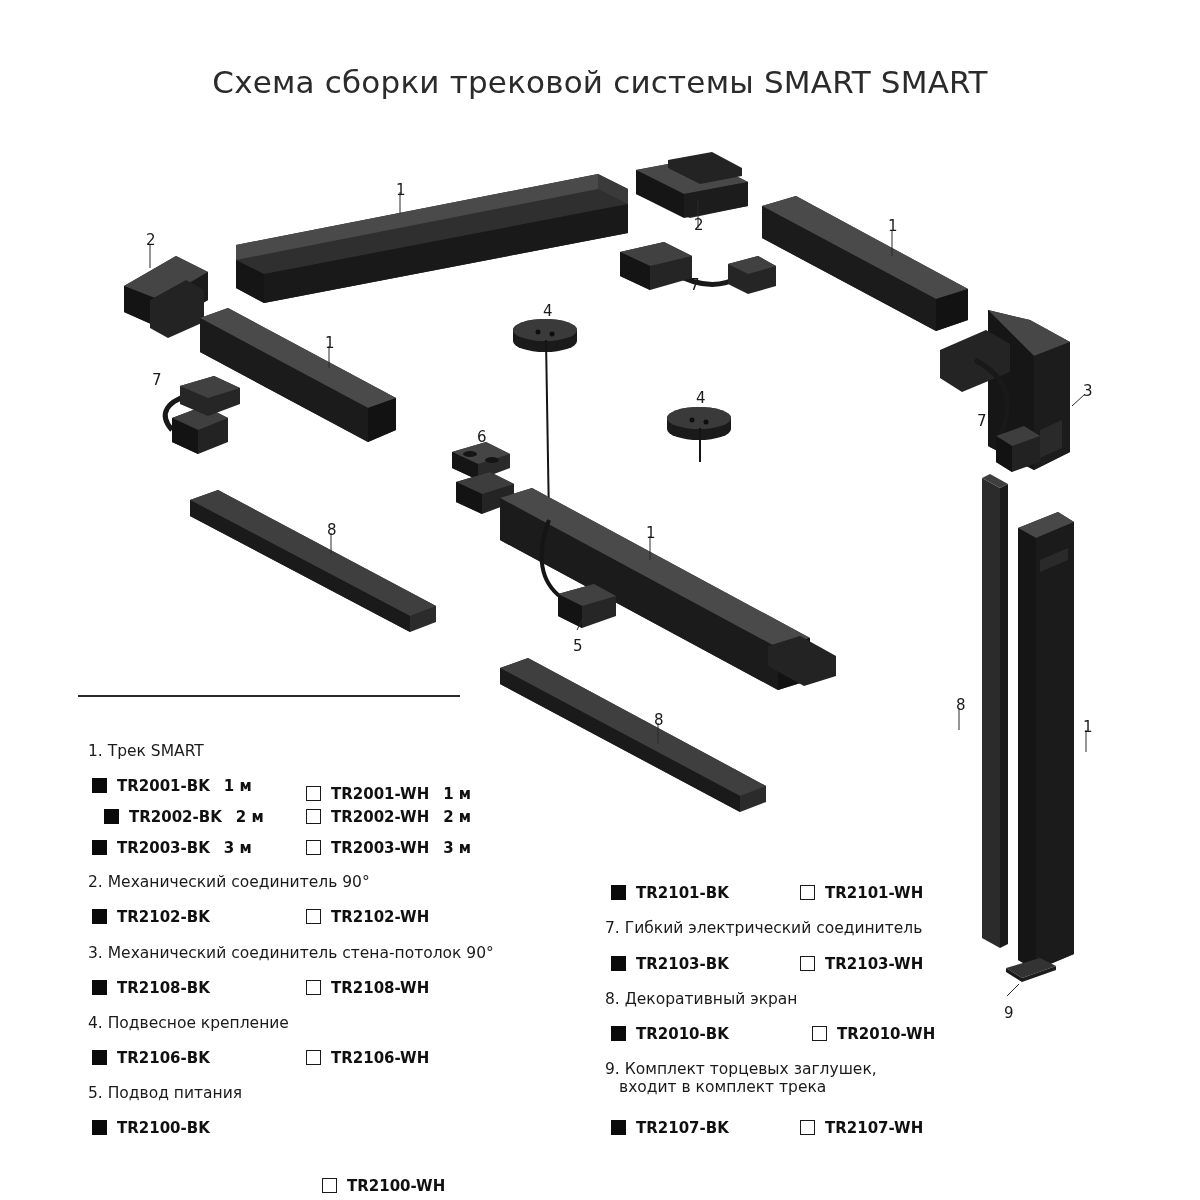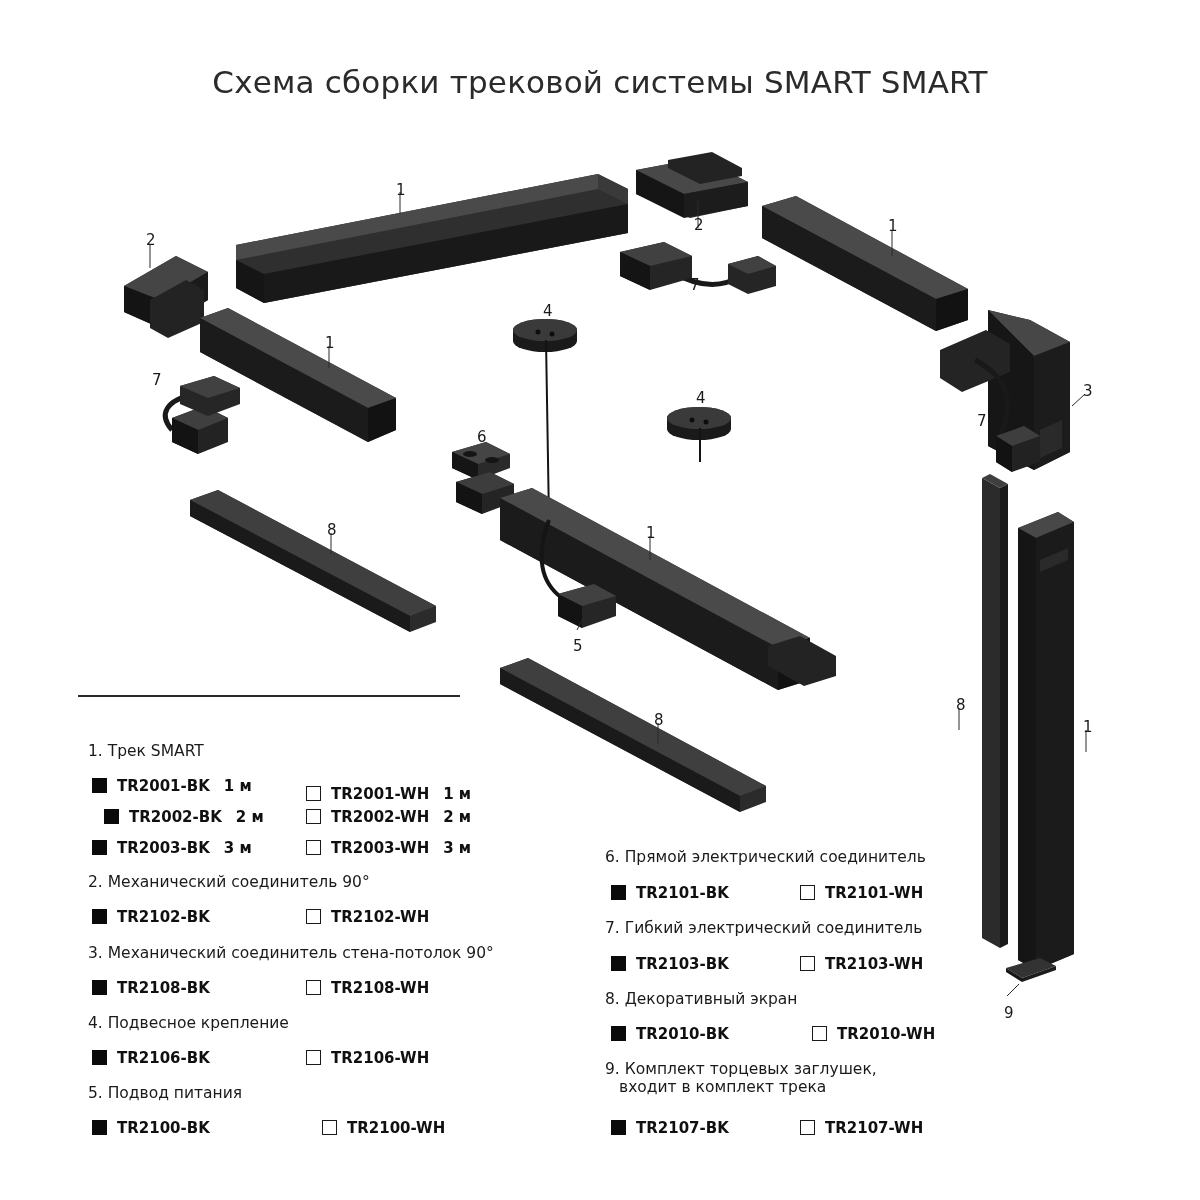--- a/index.html
+++ b/index.html
@@ -276,22 +276,21 @@
     <div class="sku" style="left: 92px; top: 908px;"><span class="sw bk"></span><span>TR2102-BK</span></div>
     <div class="sku" style="left: 306px; top: 908px;"><span class="sw wh"></span><span>TR2102-WH</span></div>
     <div class="grp-title" style="left: 88px; top: 944px;">3. Механический соединитель стена-потолок 90°</div>
     <div class="sku" style="left: 92px; top: 979px;"><span class="sw bk"></span><span>TR2108-BK</span></div>
     <div class="sku" style="left: 306px; top: 979px;"><span class="sw wh"></span><span>TR2108-WH</span></div>
     <div class="grp-title" style="left: 88px; top: 1014px;">4. Подвесное крепление</div>
     <div class="sku" style="left: 92px; top: 1049px;"><span class="sw bk"></span><span>TR2106-BK</span></div>
     <div class="sku" style="left: 306px; top: 1049px;"><span class="sw wh"></span><span>TR2106-WH</span></div>
     <div class="grp-title" style="left: 88px; top: 1084px;">5. Подвод питания</div>
     <div class="sku" style="left: 92px; top: 1119px;"><span class="sw bk"></span><span>TR2100-BK</span></div>
-    <div class="sku" style="left: 306px; top: 1119px; padding-left: 16px;"><span class="sw wh"></span><span>TR2100-WH</span></div>
-    <div class="grp-title" style="left: 605px; top: 848px;">6. Прямой электрический соединитель</div>
+    <div class="sku" style="left: 306px; top: 1177px; padding-left: 16px;"><span class="sw wh"></span><span>TR2100-WH</span></div>
     <div class="sku" style="left: 611px; top: 884px;"><span class="sw bk"></span><span>TR2101-BK</span></div>
     <div class="sku" style="left: 800px; top: 884px;"><span class="sw wh"></span><span>TR2101-WH</span></div>
     <div class="grp-title" style="left: 605px; top: 919px;">7. Гибкий электрический соединитель</div>
     <div class="sku" style="left: 611px; top: 955px;"><span class="sw bk"></span><span>TR2103-BK</span></div>
     <div class="sku" style="left: 800px; top: 955px;"><span class="sw wh"></span><span>TR2103-WH</span></div>
     <div class="grp-title" style="left: 605px; top: 990px;">8. Декоративный экран</div>
     <div class="sku" style="left: 611px; top: 1025px;"><span class="sw bk"></span><span>TR2010-BK</span></div>
     <div class="sku" style="left: 800px; top: 1025px; padding-left: 12px;"><span class="sw wh"></span><span>TR2010-WH</span></div>
     <div class="grp-title" style="left: 605px; top: 1060px;">9. Комплект торцевых заглушек,<span class="sub">входит в комплект трека</span></div>
     <div class="sku" style="left: 611px; top: 1119px;"><span class="sw bk"></span><span>TR2107-BK</span></div>

